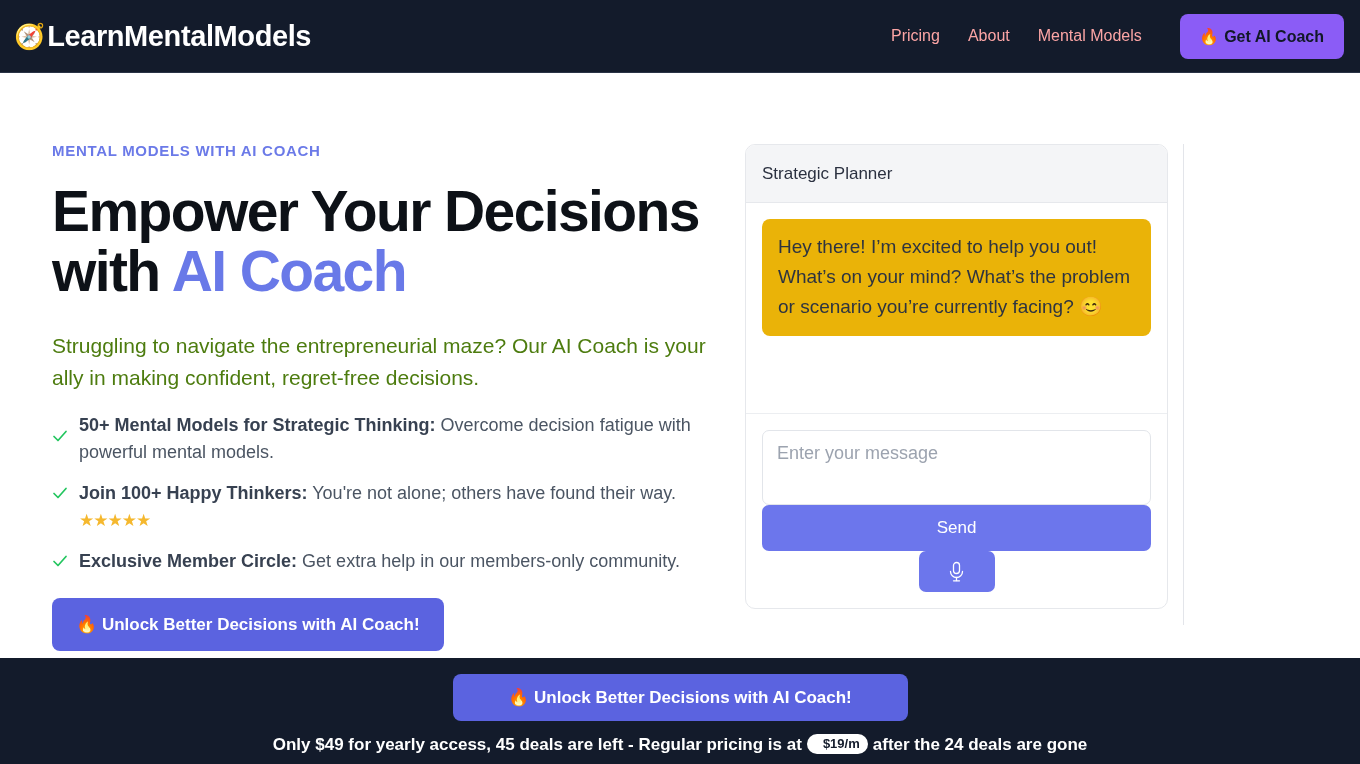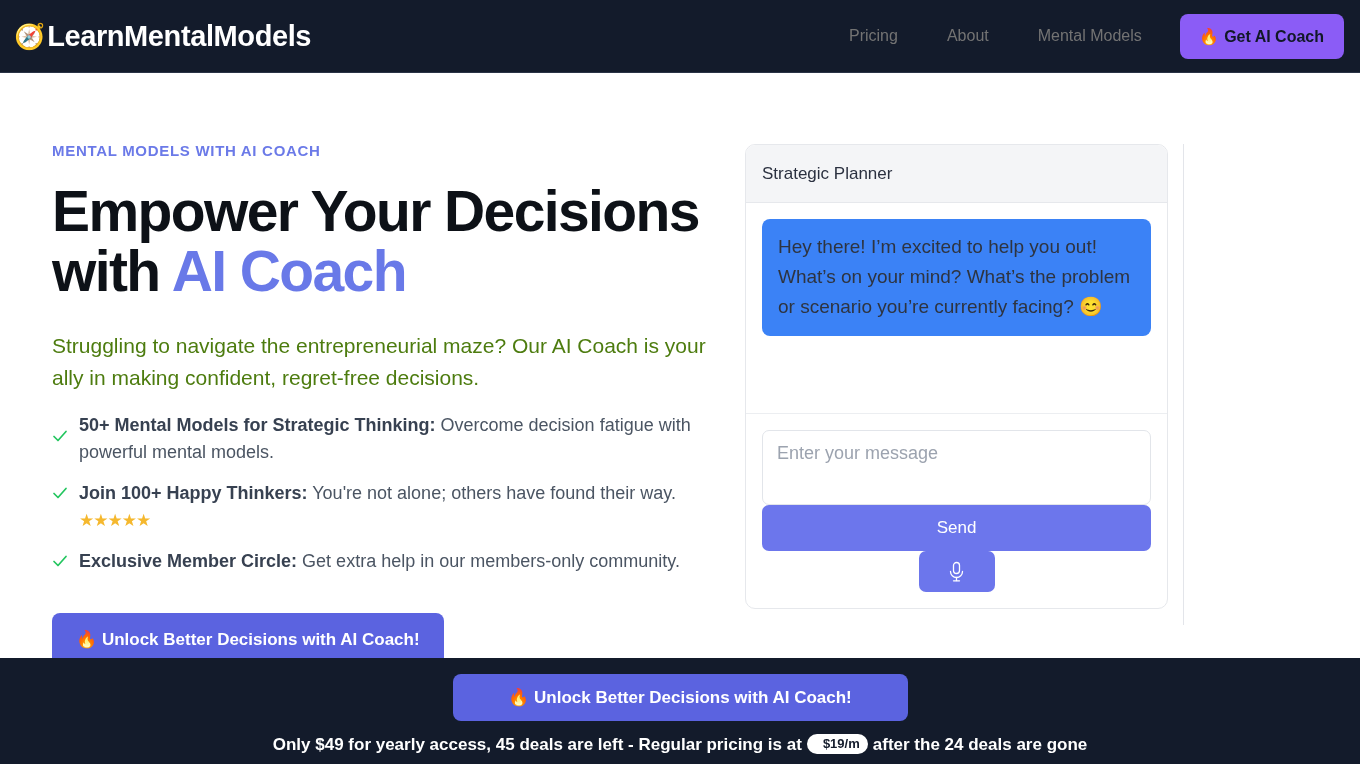--- a/index.html
+++ b/index.html
@@ -49,26 +49,25 @@
     letter-spacing: -0.4px;
     white-space: nowrap;
   }
 
   .main-nav {
     display: flex;
     align-items: center;
     gap: 28px;
   }
   .nav-link {
-    color: #737373;
+    color: #fca5a5;
     font-size: 16px;
     text-decoration: none;
     white-space: nowrap;
     cursor: pointer;
-    margin-left: 21px;
   }
   .nav-cta {
     background: #8b5cf6;
     color: #111827;
     font-size: 16px;
     font-weight: bold;
     border: none;
     border-radius: 8px;
     padding: 13px 20px;
     margin-left: 10px;
@@ -112,21 +111,21 @@
   .headline .accent { color: #6979e8; }
 
   .subtitle {
     font-size: 21px;
     line-height: 1.52;
     color: #4d7c0f;
     margin-bottom: 18px;
     max-width: 680px;
   }
 
-  .feature-list { list-style: none; margin-bottom: 38px; }
+  .feature-list { list-style: none; margin-bottom: 23px; }
   .feature-item {
     display: flex;
     align-items: flex-start;
     gap: 11px;
     margin-bottom: 14px;
     font-size: 18px;
     line-height: 1.5;
     color: #4b5563;
     max-width: 730px;
   }
@@ -192,21 +191,21 @@
   }
 
   .chat-messages {
     flex: 1 1 auto;
     padding: 16px;
     overflow: hidden;
     border-bottom: 1px solid #eceef1;
   }
 
   .chat-bubble {
-    background: #3b82f6;
+    background: #eab308;
     border-radius: 8px;
     padding: 13px 16px 15px 16px;
     font-size: 19px;
     line-height: 1.57;
     color: #2e3440;
     max-width: 390px;
   }
 
   .chat-input-area {
     flex: 0 0 auto;

